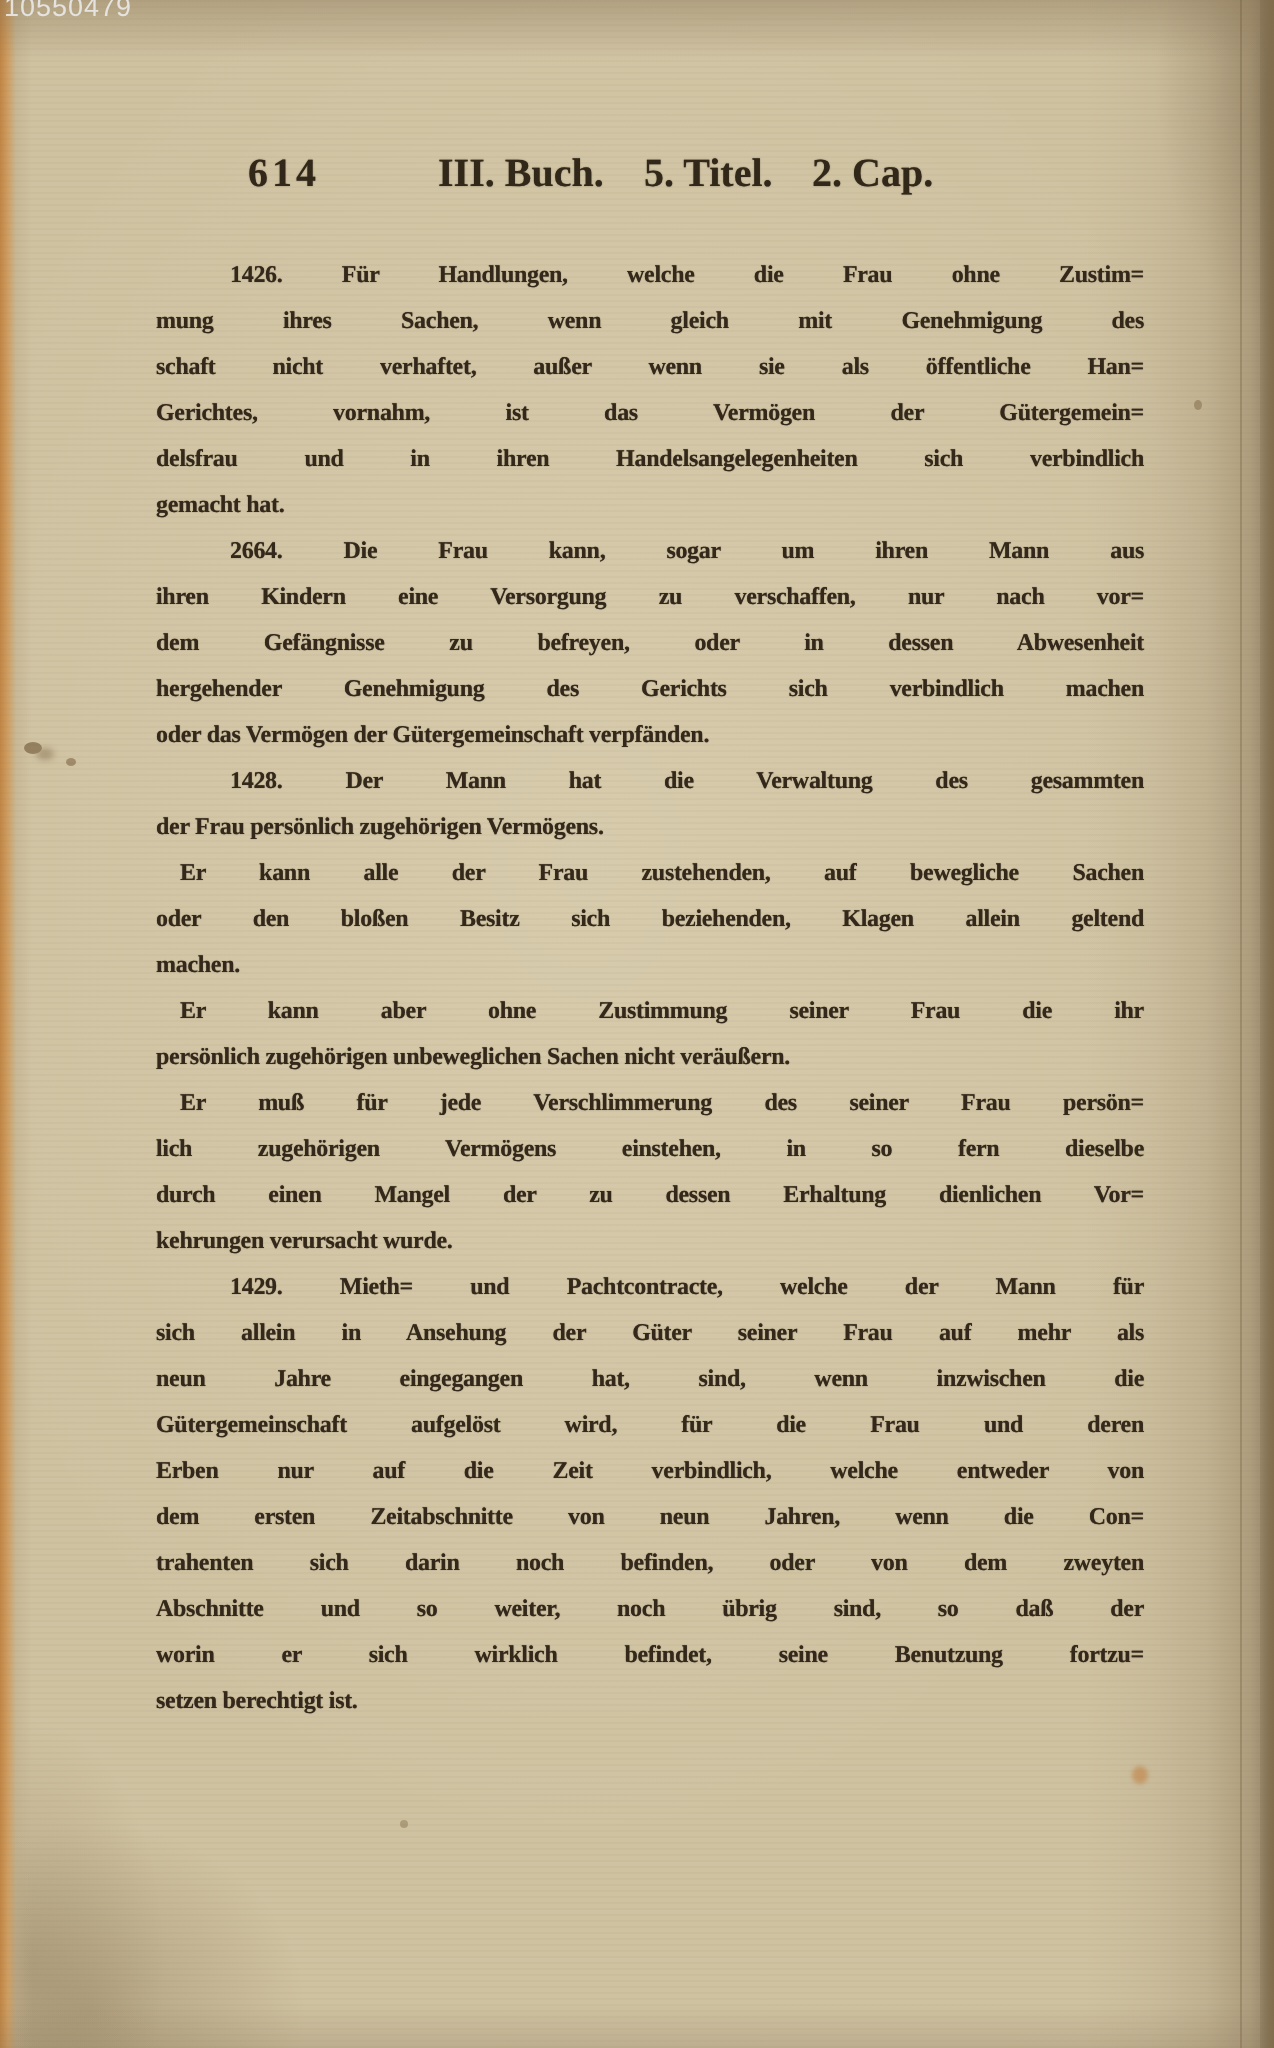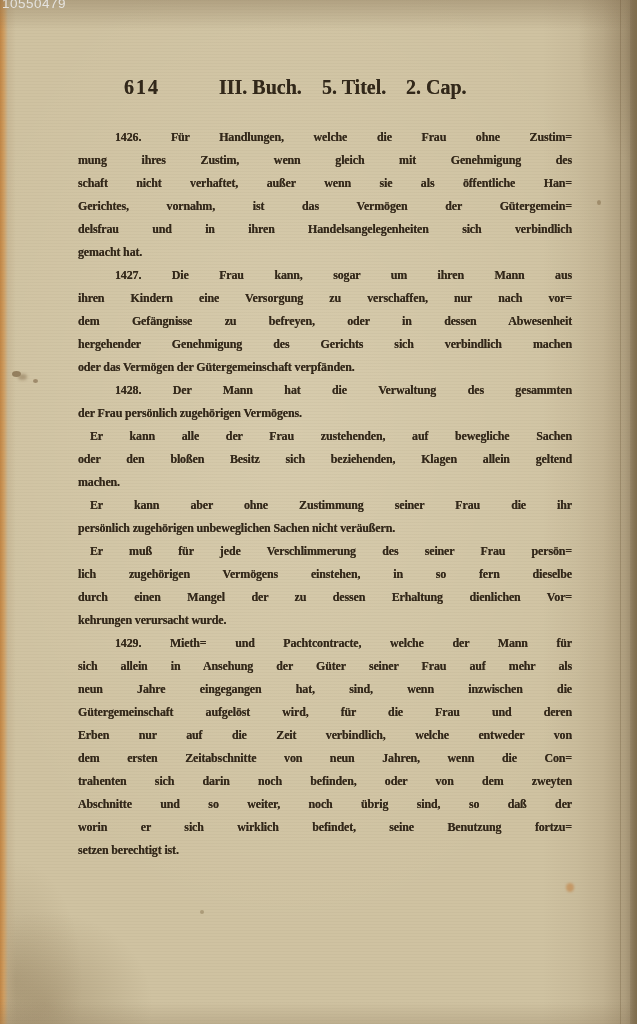--- a/index.html
+++ b/index.html
@@ -80,28 +80,28 @@
   <div class="page-header">
     <span class="hdr-pagenum">614</span>
     <span class="hdr-seg0">III. Buch.</span>
     <span class="hdr-seg1">5. Titel.</span>
     <span class="hdr-seg2">2. Cap.</span>
   </div>
 
   <div class="text-block">
       <div>
         <div class="line first-article">1426. Für Handlungen, welche die Frau ohne Zustim=</div>
-        <div class="line">mung ihres Zustim, wenn gleich mit Genehmigung des</div>
+        <div class="line">mung ihres Sachen, wenn gleich mit Genehmigung des</div>
         <div class="line">schaft nicht verhaftet, außer wenn sie als öffentliche Han=</div>
         <div class="line">Gerichtes, vornahm, ist das Vermögen der Gütergemein=</div>
         <div class="line">delsfrau und in ihren Handelsangelegenheiten sich verbindlich</div>
         <div class="line last">gemacht hat.</div>
       </div>
       <div>
-        <div class="line first-article">1427. Die Frau kann, sogar um ihren Mann aus</div>
+        <div class="line first-article">2664. Die Frau kann, sogar um ihren Mann aus</div>
         <div class="line">ihren Kindern eine Versorgung zu verschaffen, nur nach vor=</div>
         <div class="line">dem Gefängnisse zu befreyen, oder in dessen Abwesenheit</div>
         <div class="line">hergehender Genehmigung des Gerichts sich verbindlich machen</div>
         <div class="line last">oder das Vermögen der Gütergemeinschaft verpfänden.</div>
       </div>
       <div>
         <div class="line first-article">1428. Der Mann hat die Verwaltung des gesammten</div>
         <div class="line last">der Frau persönlich zugehörigen Vermögens.</div>
       </div>
       <div>

